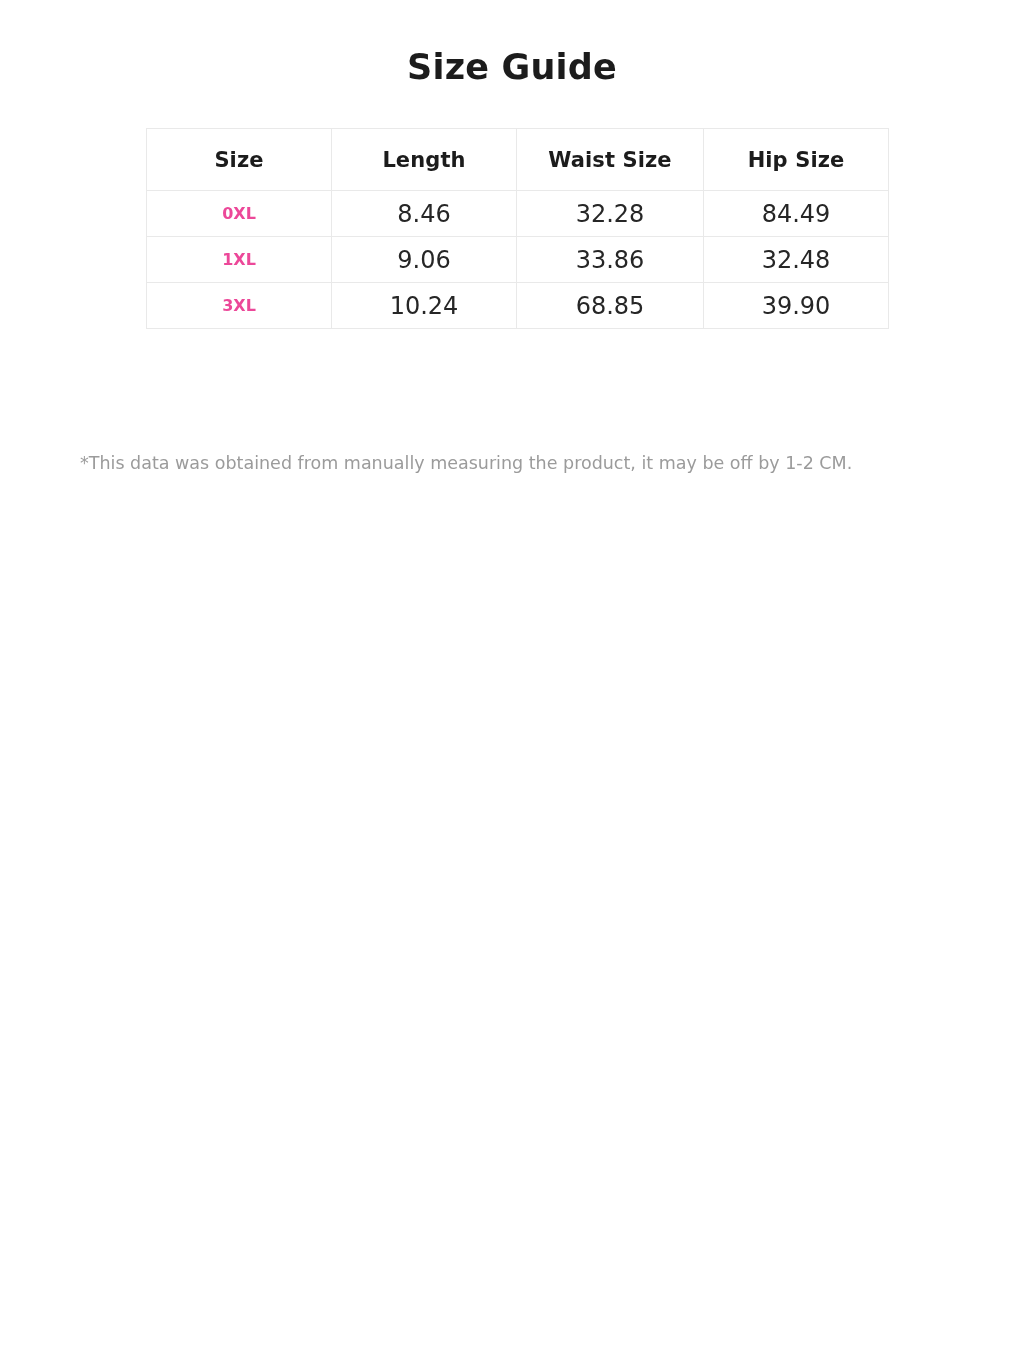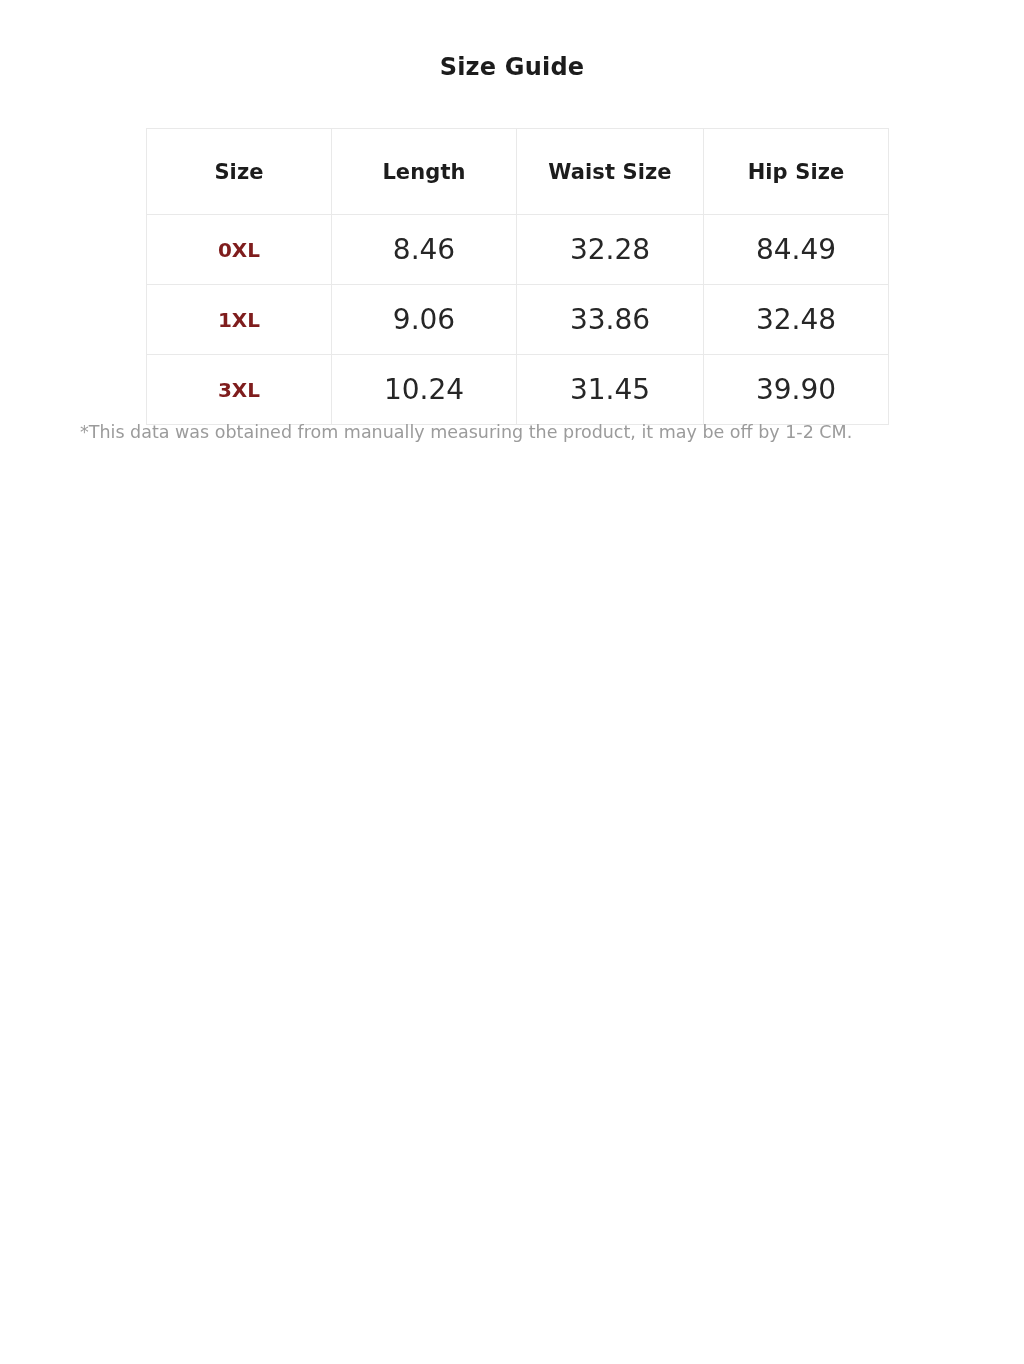--- a/index.html
+++ b/index.html
@@ -21,21 +21,21 @@
     background: #ffffff;
   }
 
   
   .page-title {
     position: absolute;
     left: 0;
     top: 50px;
     width: 1024px;
     text-align: center;
-    font-size: 24px;
+    font-size: 35px;
     font-weight: 700;
     color: #1c1c1c;
     letter-spacing: 0.2px;
     line-height: 34px;
   }
 
   
   .size-table-wrap {
     position: absolute;
     left: 146px;
@@ -52,50 +52,50 @@
   table.size-table col.c-size   { width: 185px; }
   table.size-table col.c-len    { width: 185px; }
   table.size-table col.c-waist  { width: 187px; }
   table.size-table col.c-hip    { width: 185px; }
 
   table.size-table th,
   table.size-table td {
     border: 1px solid #e9e9e9;
     text-align: center;
     vertical-align: middle;
-    padding: 12px;
+    padding: 0;
     background: #ffffff;
   }
 
   table.size-table thead th {
     height: 61px;
     font-size: 21px;
     font-weight: 700;
     color: #1c1c1c;
     letter-spacing: 0.1px;
   }
 
   table.size-table tbody td {
     height: 45px;
-    font-size: 28px;
+    font-size: 24px;
     font-weight: 400;
     color: #262626;
   }
 
   table.size-table tbody td.size-cell {
     font-weight: 700;
-    color: #7f1d1d;
-    font-size: 20px;
+    color: #ec4899;
+    font-size: 16px;
   }
 
   
   .footnote {
     position: absolute;
     left: 80px;
-    top: 420px;
+    top: 451px;
     width: 880px;
     font-size: 17.5px;
     font-weight: 400;
     color: #9b9b9b;
     line-height: 24px;
     white-space: nowrap;
   }
 </style>
 </head>
 <body>
@@ -129,21 +129,21 @@
         </tr>
         <tr>
           <td class="size-cell">1XL</td>
           <td>9.06</td>
           <td>33.86</td>
           <td>32.48</td>
         </tr>
         <tr>
           <td class="size-cell">3XL</td>
           <td>10.24</td>
-          <td>31.45</td>
+          <td>68.85</td>
           <td>39.90</td>
         </tr>
       </tbody>
     </table>
   </div>
 
   <div class="footnote">*This data was obtained from manually measuring the product, it may be off by 1-2 CM.</div>
 
 </div>
 

